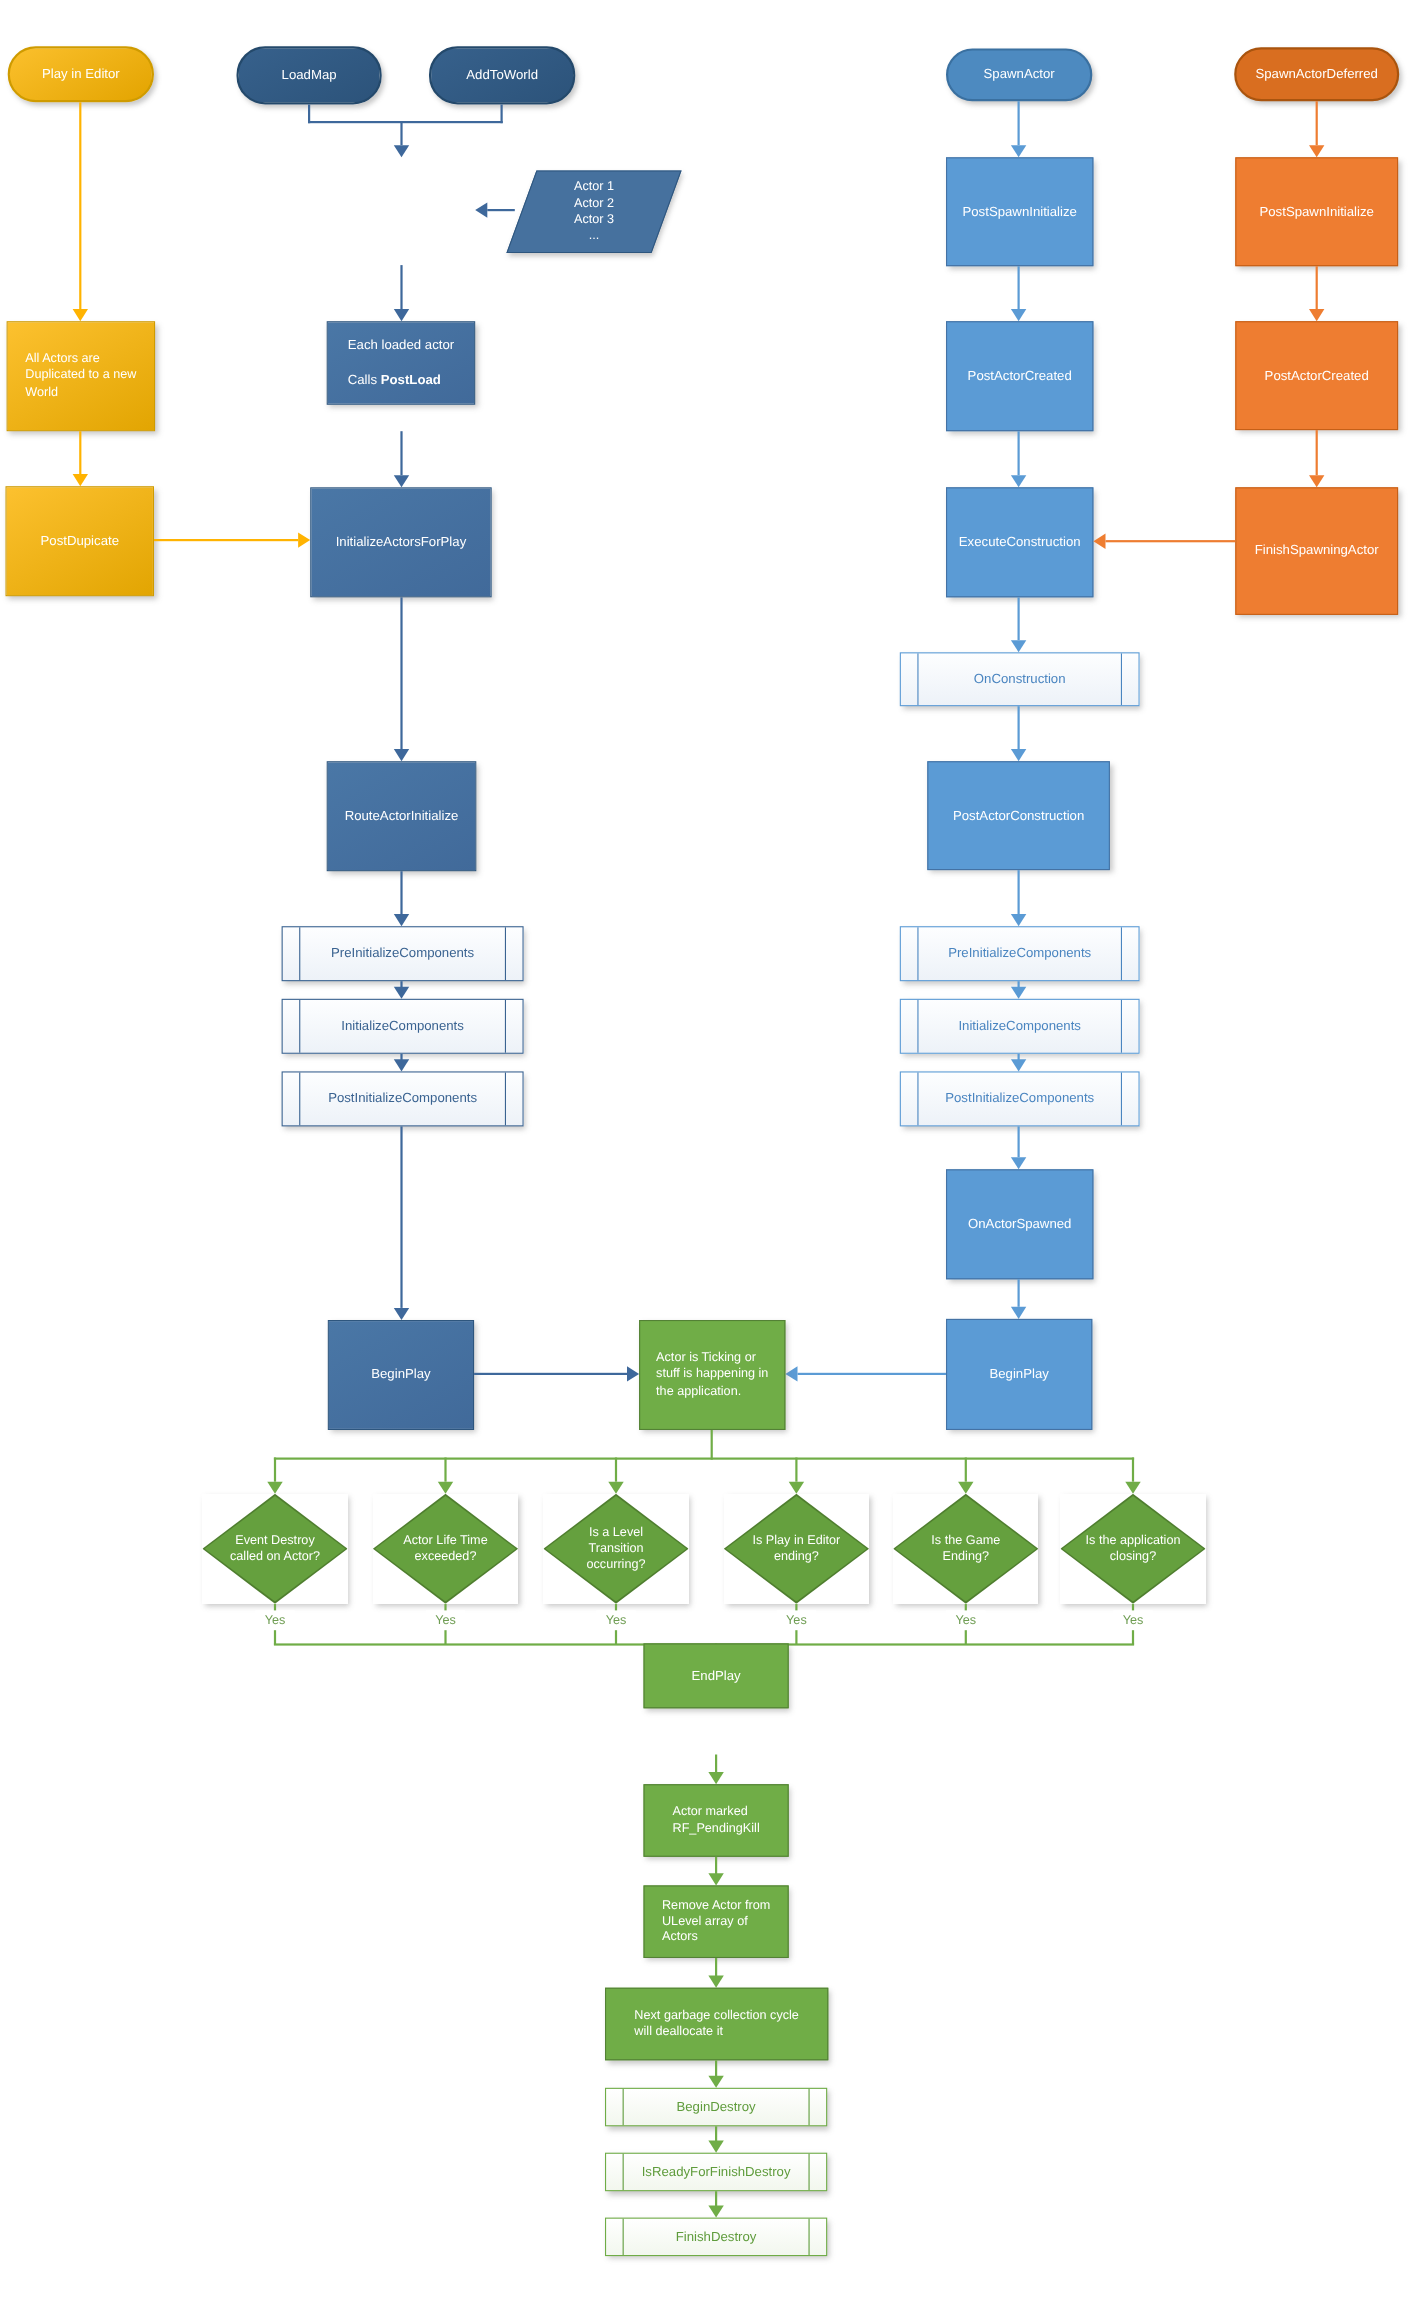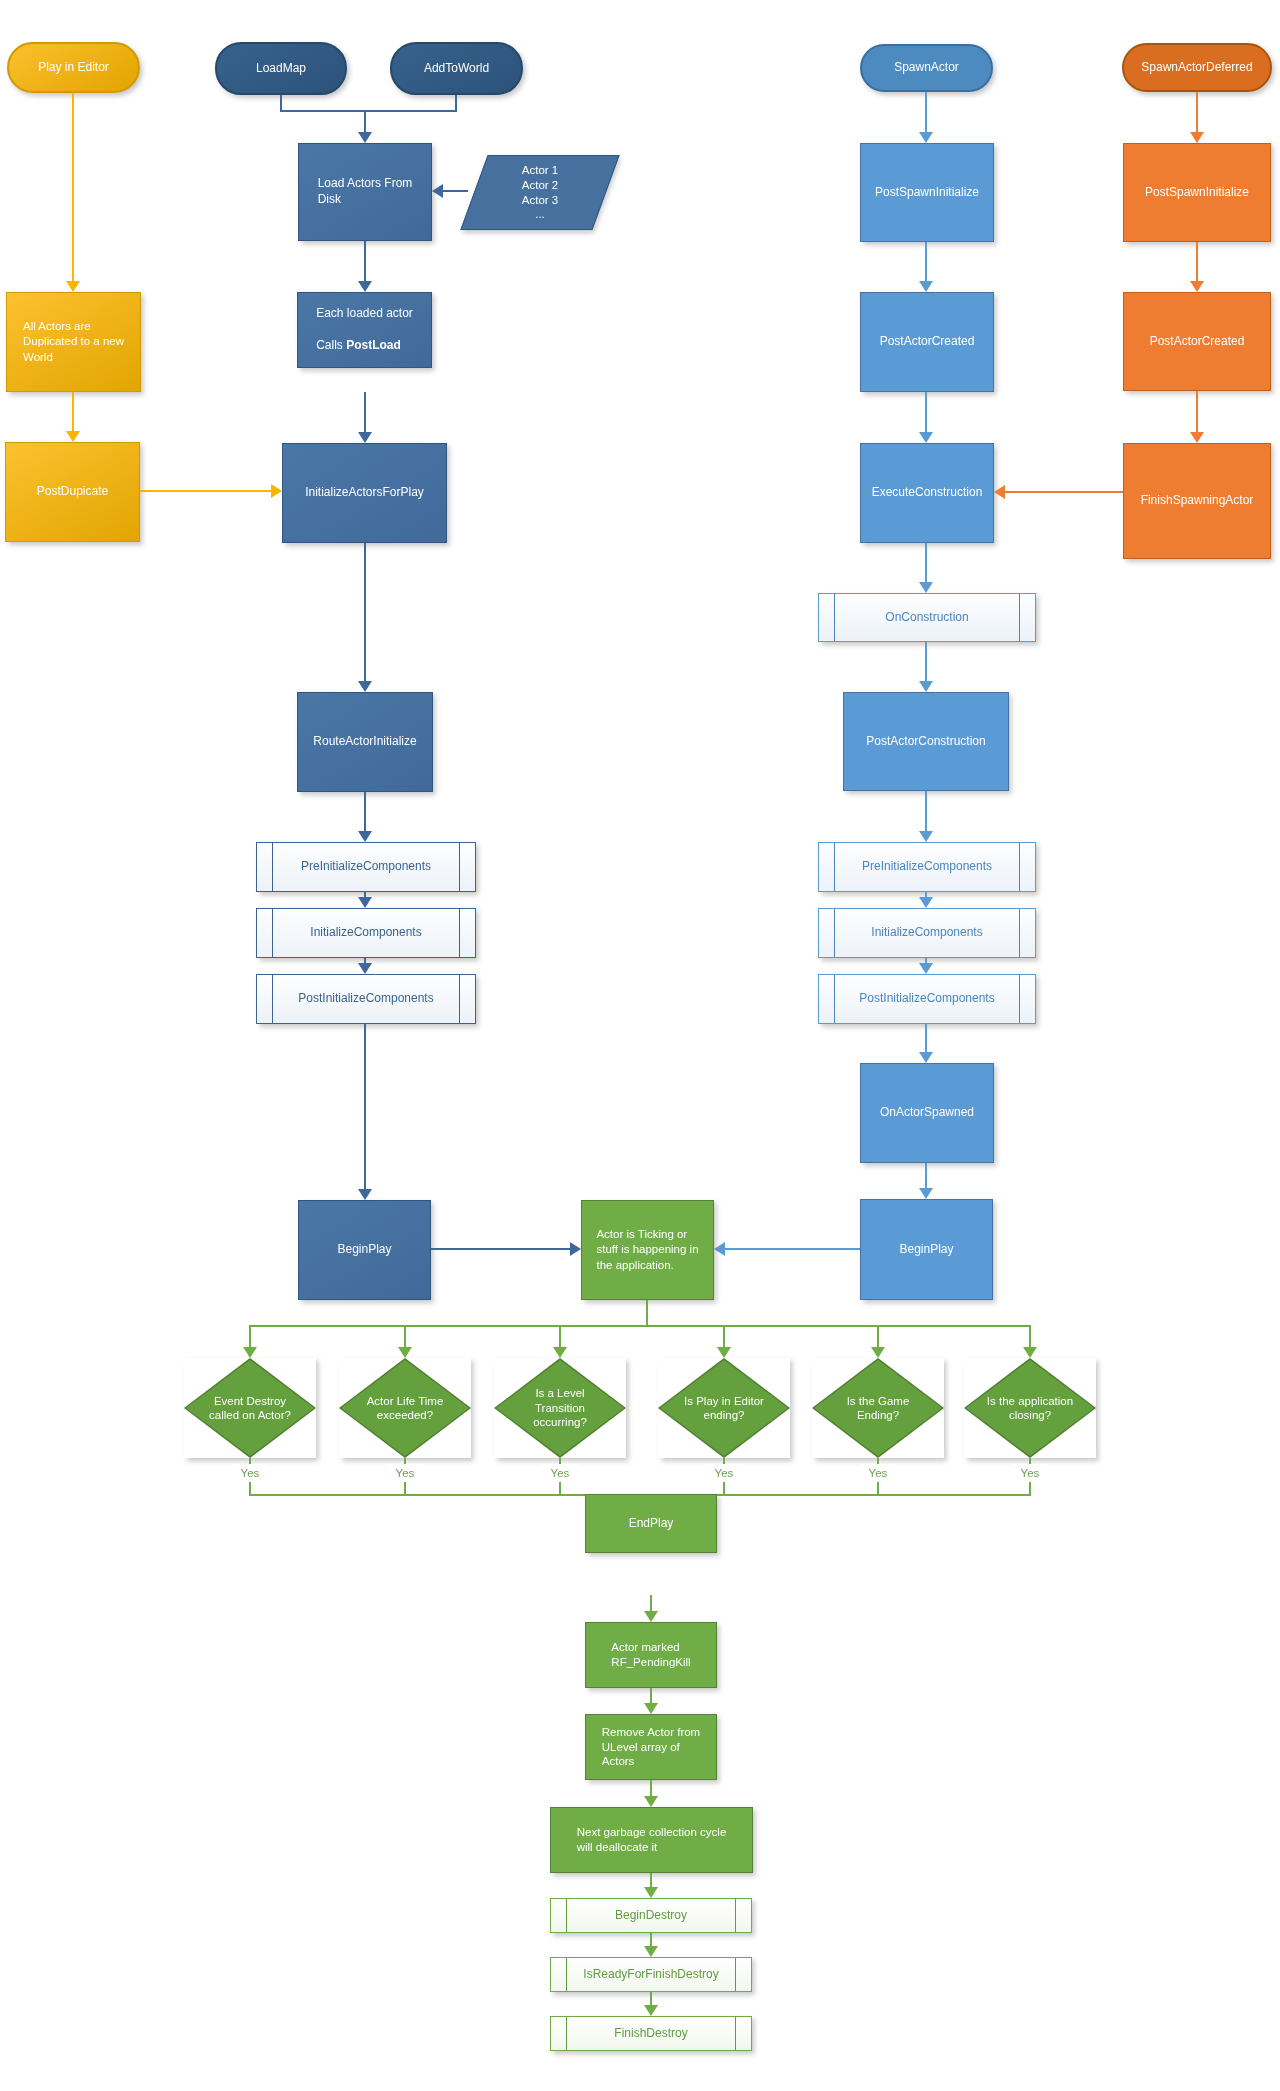--- a/index.html
+++ b/index.html
@@ -68,22 +68,20 @@
   <div class="ln" style="left:140px;top:490px;width:131px;height:2px;background:var(--y);"></div>
   <div class="ah r" style="left:271px;top:484px;border-left-color:var(--y);"></div>
 
   <div class="node pill pill-db shadow" style="left:215px;top:42px;width:132px;height:53px;">LoadMap</div>
   <div class="node pill pill-db shadow" style="left:390px;top:42px;width:133px;height:53px;">AddToWorld</div>
   <div class="ln" style="left:280px;top:95px;width:2px;height:17px;background:var(--db);"></div>
   <div class="ln" style="left:455px;top:95px;width:2px;height:17px;background:var(--db);"></div>
   <div class="ln" style="left:280px;top:110px;width:177px;height:2px;background:var(--db);"></div>
   <div class="ln" style="left:364px;top:110px;width:2px;height:22px;background:var(--db);"></div>
   <div class="ah d" style="left:358px;top:132px;border-top-color:var(--db);"></div>
-  <div class="node box-db shadow" style="left:298px;top:143px;width:134px;height:98px;">Load Actors From
-Disk</div>
 
   <div class="para shadow" style="left:474px;top:155px;width:132px;height:75px;">
     <div class="para-lbl">Actor 1
 Actor 2
 Actor 3
 ...</div>
   </div>
   <div class="ln" style="left:443px;top:190px;width:25px;height:2px;background:var(--db);"></div>
   <div class="ah l" style="left:432px;top:184px;border-right-color:var(--db);"></div>
 

